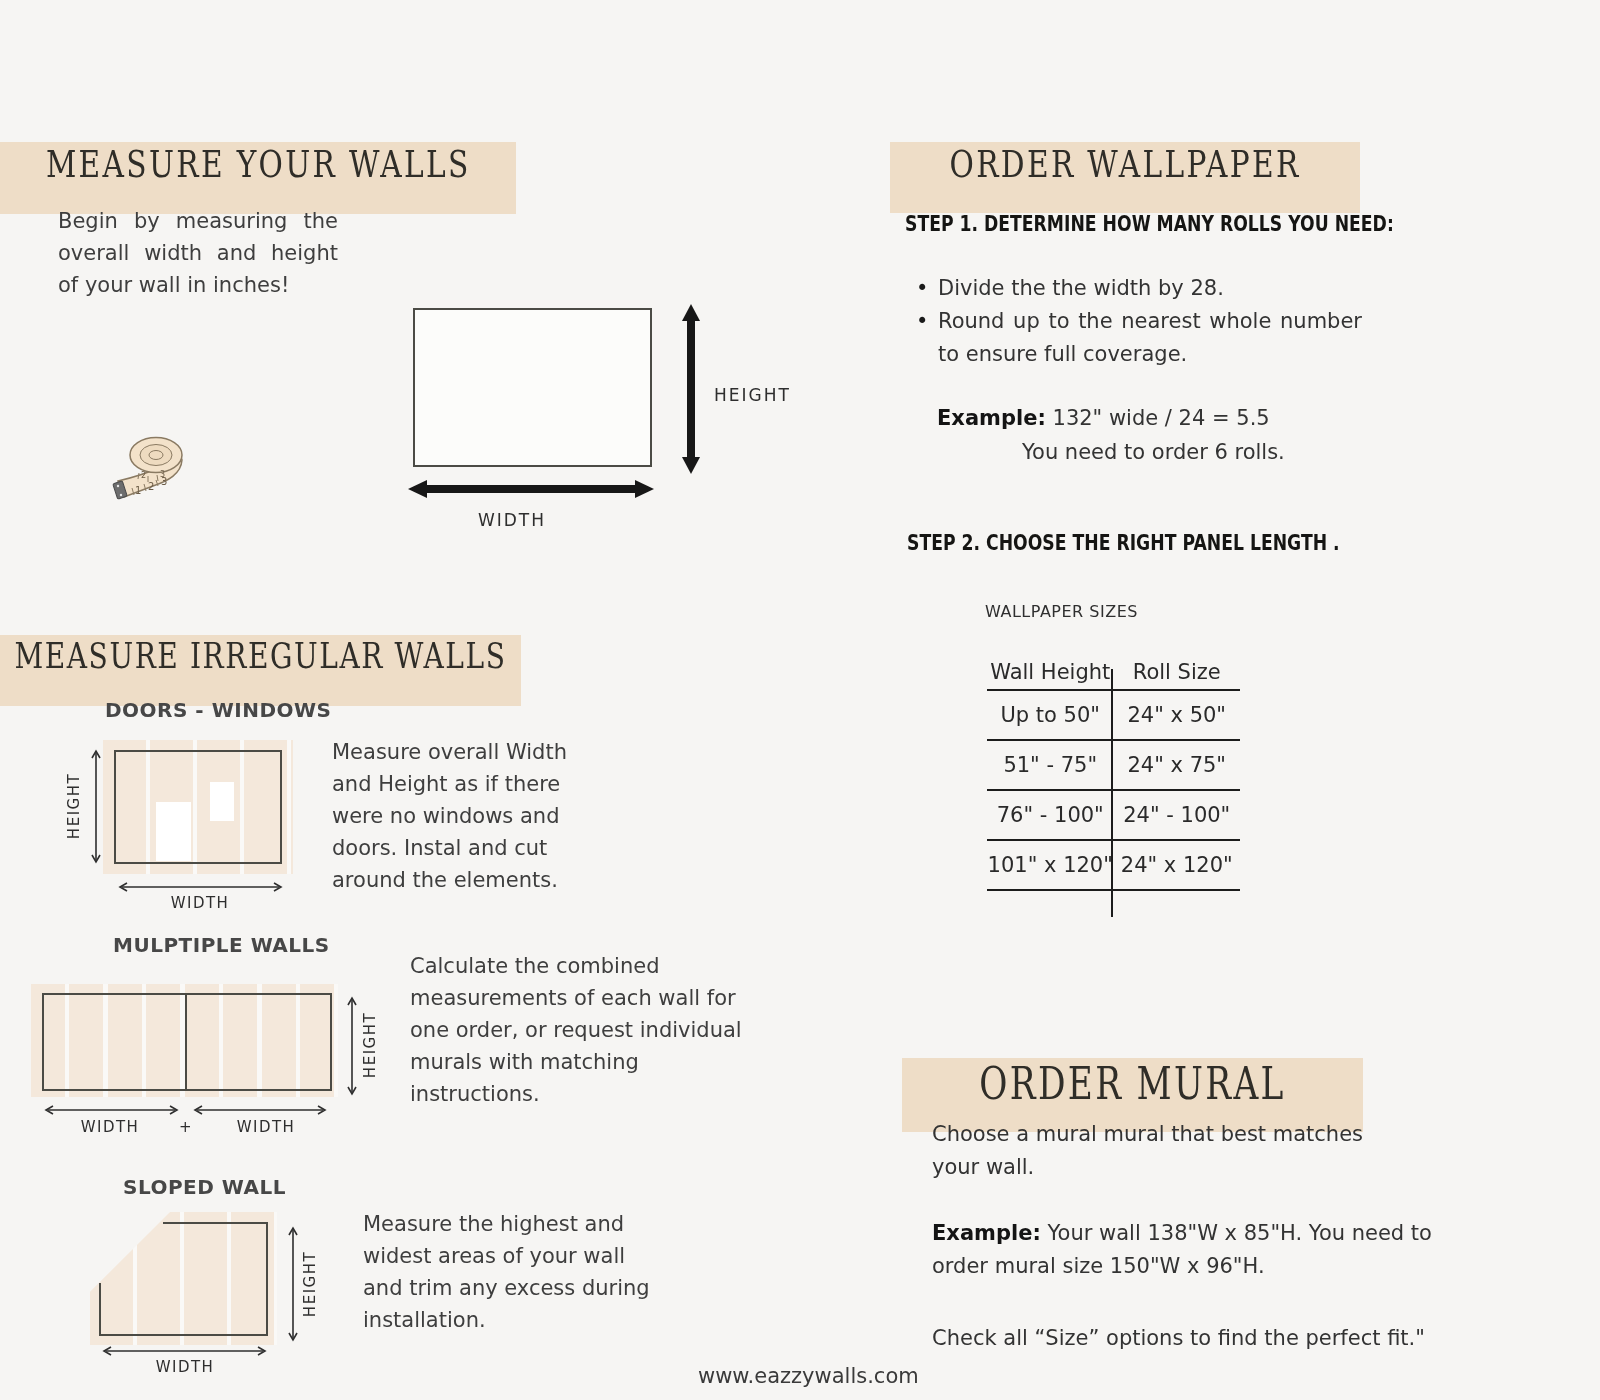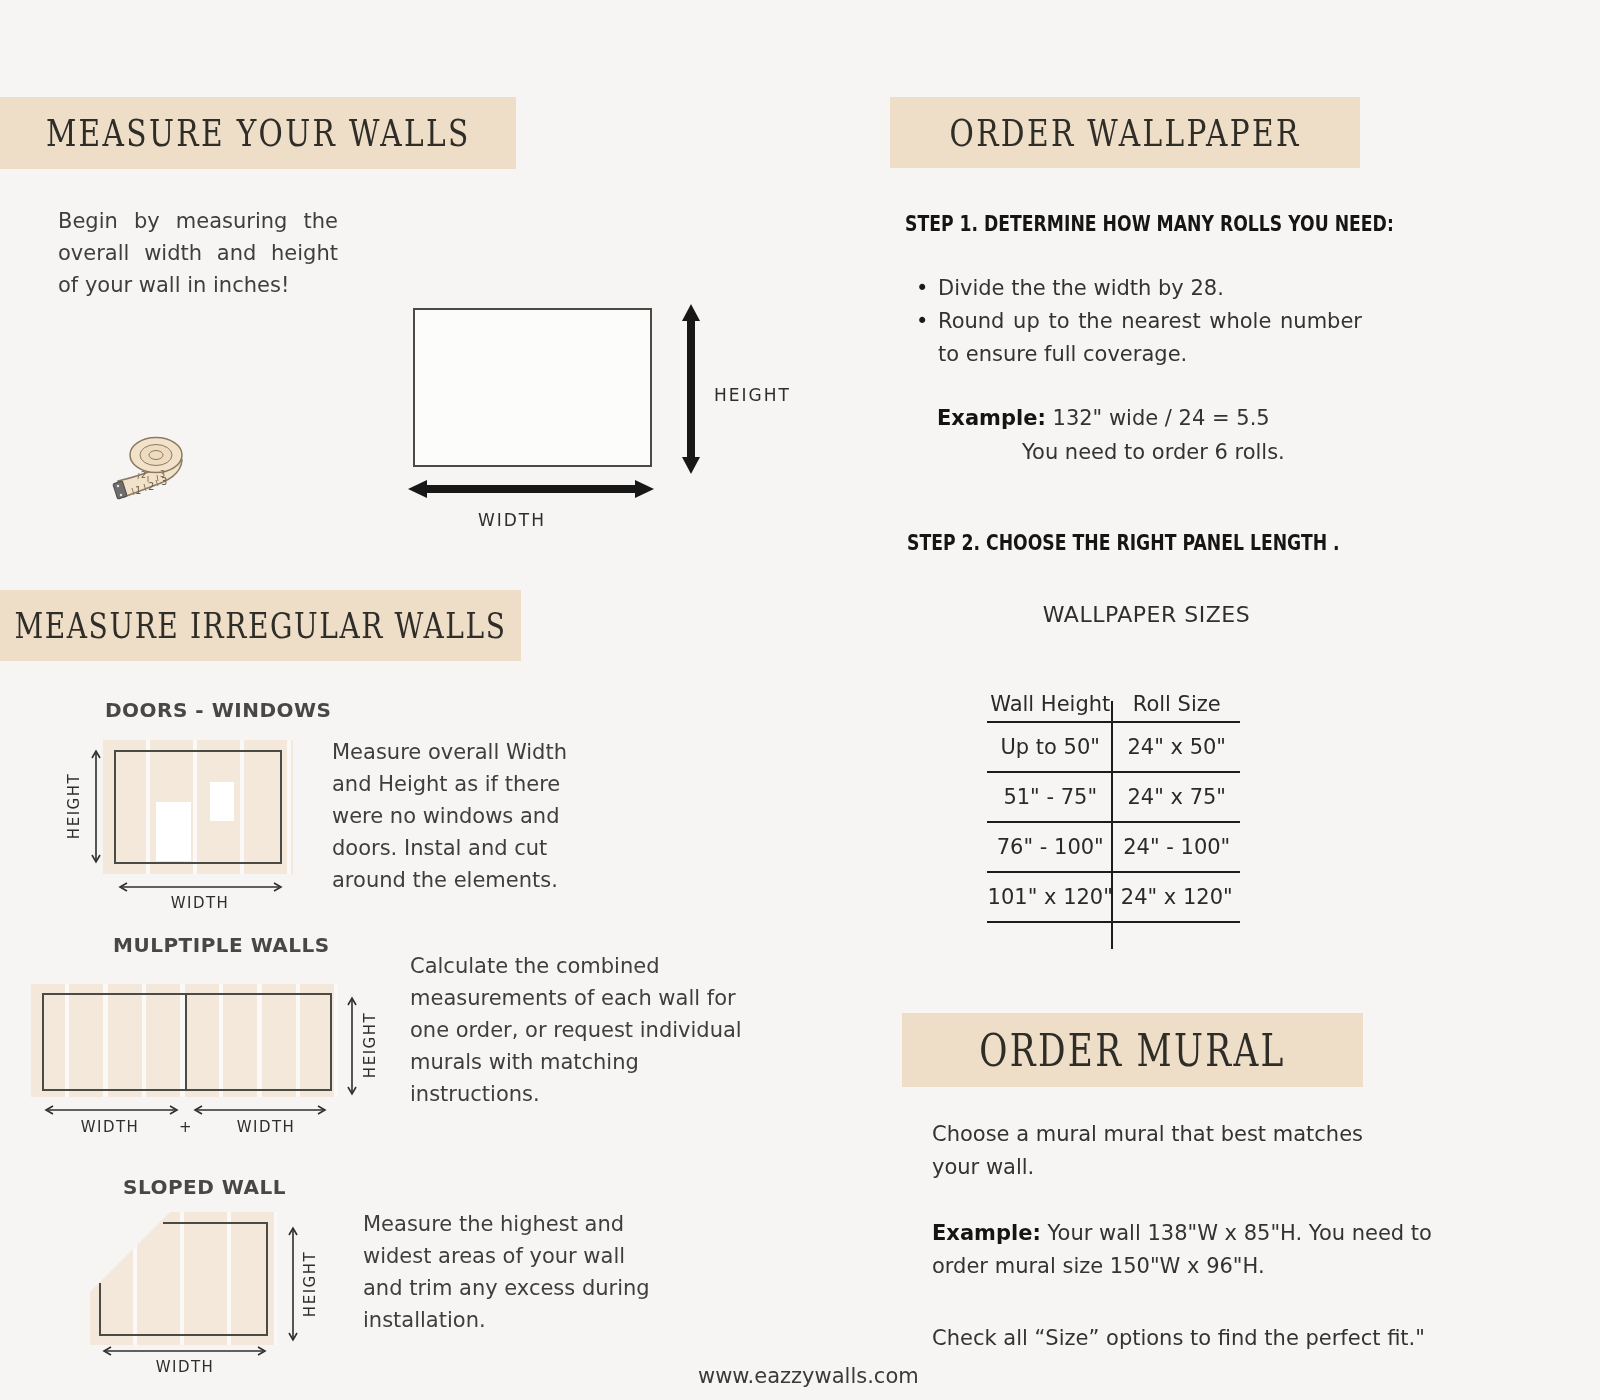--- a/index.html
+++ b/index.html
@@ -2,21 +2,21 @@
 <html><head>
 <meta charset="utf-8">
 <style>
   html,body{margin:0;padding:0;background:#e9e8e6;}
   #page{
     position:relative;width:1600px;height:1400px;overflow:hidden;
     background:#f6f5f3;font-family:"DejaVu Sans","Liberation Sans",sans-serif;
     color:#3e3e3e;
   }
   .abs{position:absolute;}
-  .banner{position:absolute;background:#eeddc7;display:flex;align-items:center;justify-content:center;}
+  .banner{position:absolute;background:#eeddc7;display:flex;align-items:flex-start;justify-content:center;margin-top:45px;}
   .banner-title{
     font-family:"DejaVu Serif","Liberation Serif",serif;
     color:#2f2d28;letter-spacing:3px;white-space:nowrap;
     transform:scaleX(0.78);transform-origin:center;
   }
   .body-text{font-size:21px;line-height:32px;color:#3e3e3e;}
   .pre{white-space:pre-line;}
   .justify{text-align:justify;}
   .step-heading{
     font-weight:bold;font-size:21px;color:#151513;white-space:nowrap;
@@ -31,21 +31,21 @@
   .stripes-4{background:repeating-linear-gradient(to right,#f4e8db 0px,#f4e8db 43px,#faf9f7 43px,#faf9f7 47px);}
   .stripes-8{background:repeating-linear-gradient(to right,#f4e8db 0px,#f4e8db 34px,#faf9f7 34px,#faf9f7 38.5px);}
   .white-cut{position:absolute;background:#ffffff;}
   ul.bullets{list-style:none;margin:0;padding:0;}
   ul.bullets li{
     position:relative;padding-left:24px;font-size:21px;line-height:33px;color:#333;
   }
   ul.bullets li::before{content:"•";position:absolute;left:2px;top:0;color:#1a1a1a;}
   .example-line{font-size:21px;color:#333;white-space:nowrap;}
   .bold{font-weight:bold;color:#141414;}
-  .size-table{position:absolute;margin-top:32px;}
+  .size-table{position:absolute;}
   .t-row{display:flex;border-bottom:2px solid #1c1c1c;box-sizing:border-box;}
   .t-head{height:36px;}
   .t-body{height:50px;}
   .t-cell{flex:1;display:flex;align-items:center;justify-content:center;font-size:21px;color:#2a2a2a;white-space:nowrap;}
   .t-vline{position:absolute;left:124px;top:14px;width:2px;height:248px;background:#1c1c1c;}
   .mural-text{font-size:21px;line-height:33px;color:#333;}
   .footer-text{font-size:21px;color:#3a3a3a;white-space:nowrap;}
 </style>
 </head>
 <body>
@@ -186,21 +186,21 @@
   </ul>
 
   <div class="abs example-line" style="left:937px;top:406px;">
     <span class="bold">Example:</span>
     <span>132" wide / 24 = 5.5</span>
   </div>
   <div class="abs example-line" style="left:1022px;top:440px;">You need to order 6 rolls.</div>
 
   <span class="abs step-heading" style="left:907px;top:531px;">STEP 2. CHOOSE THE RIGHT PANEL LENGTH .</span>
 
-  <span class="abs" style="left:1020px;top:602px;width:253px;text-align:center;font-size:22px;letter-spacing:0.5px;color:#2f2f2f;">WALLPAPER SIZES</span>
+  <span class="abs" style="left:935px;top:602px;width:253px;text-align:center;font-size:16px;letter-spacing:0.5px;color:#2f2f2f;">WALLPAPER SIZES</span>
 
   <div class="size-table" style="left:987px;top:655px;width:253px;height:262px;">
     <div class="t-vline"></div>
     <div class="t-row t-head" style="border-bottom:2px solid #1c1c1c;">
       <div class="t-cell">Wall Height</div>
       <div class="t-cell">Roll Size</div>
     </div>
     <div class="t-row t-body">
       <div class="t-cell">Up to 50"</div>
       <div class="t-cell">24" x 50"</div>

